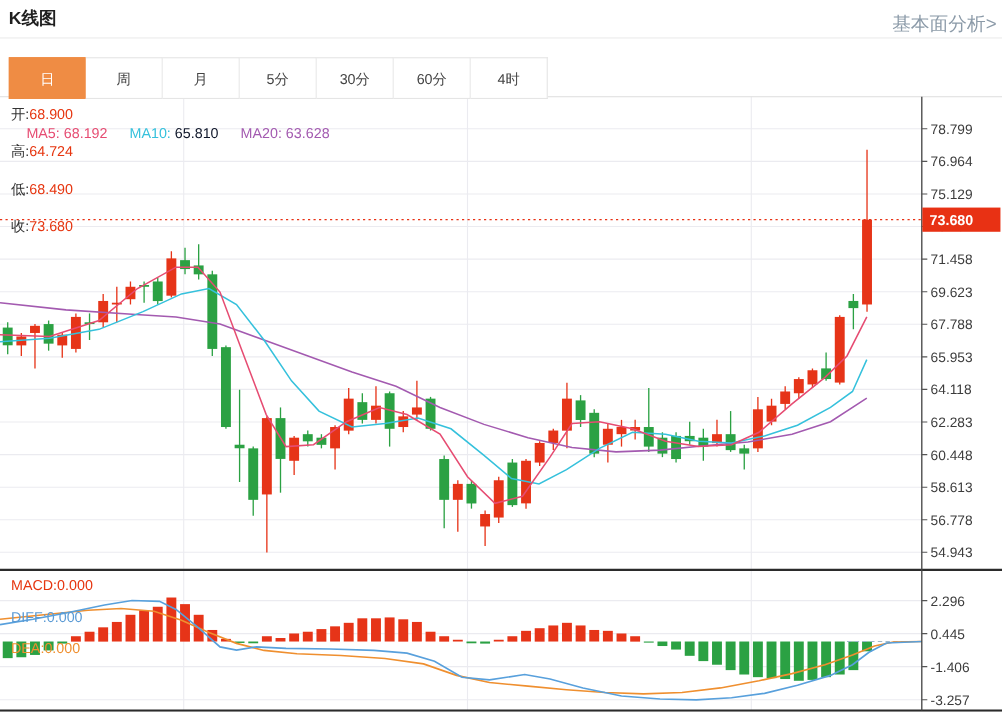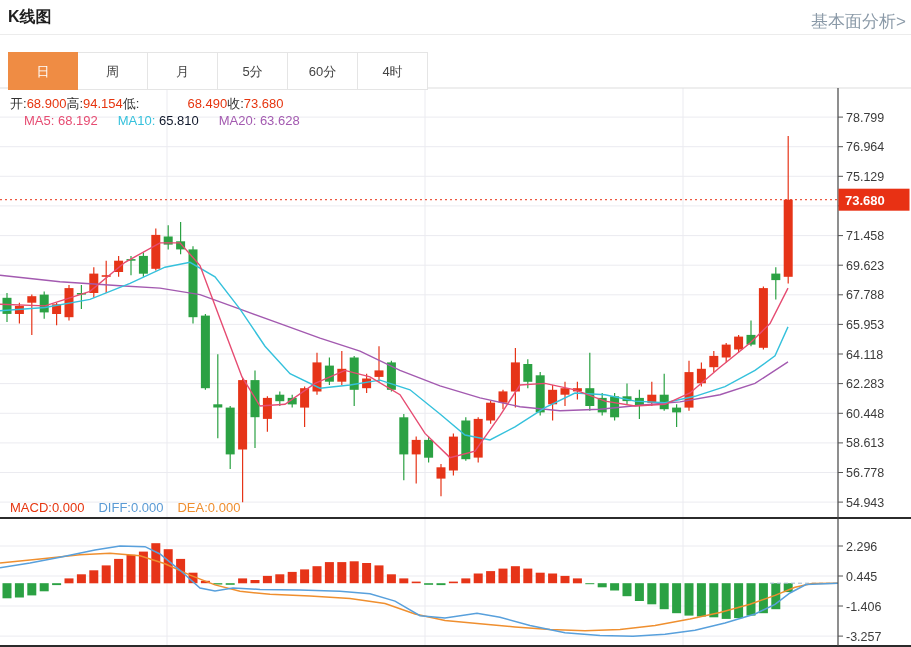--- a/index.html
+++ b/index.html
@@ -7,23 +7,23 @@
   #chart-svg{position:absolute;left:0;top:0;}
   .page-title{position:absolute;top:7px;left:8px;font-size:16px;font-weight:bold;color:#1f1f1f;}
   .top-divider{position:absolute;top:34px;left:0;width:911px;height:1px;background:#ececec;}
   .fund-link{position:absolute;top:10px;right:5px;font-size:17px;color:#8b9aa8;cursor:pointer;}
   .tabs{position:absolute;top:52px;left:8px;display:flex;}
   .tab{width:70px;height:38px;line-height:38px;text-align:center;font-size:13px;color:#444;
        background:#fff;border:1px solid #e5e5e5;border-left:none;box-sizing:border-box;cursor:pointer;}
   .tab:first-child{border-left:1px solid #e5e5e5;}
   .tab.active{background:#ef8c44;border-color:#ef8c44;color:#fff;}
   .legend-row{position:absolute;display:flex;font-size:13px;white-space:nowrap;}
-  #ohlc-row{top:95px;left:10px;}
+  #ohlc-row{top:95px;left:10px;gap:16px;flex-direction:column;}
   #ma-row{top:113px;left:24px;gap:20px;}
-  #macd-row{top:500px;left:10px;gap:14px;}
+  #macd-row{top:524px;left:10px;gap:14px;flex-direction:column;}
   .legend-item .lab{color:#333;}
   .legend-item .val{}
 </style>
 </head>
 <body>
 
 <svg id="chart-svg" width="911" height="647">
     <g>
       <line x1="0" y1="117.1" x2="838" y2="117.1" stroke="#ebebf0" stroke-width="1"></line>
       <line x1="0" y1="146.7" x2="838" y2="146.7" stroke="#ebebf0" stroke-width="1"></line>
@@ -317,27 +317,28 @@
 
 <div class="page-title">K线图</div>
 <div class="top-divider"></div>
 <div class="fund-link">基本面分析&gt;</div>
 
 <div class="tabs" id="tabs">
     <div class="tab active">日</div>
     <div class="tab">周</div>
     <div class="tab">月</div>
     <div class="tab">5分</div>
+    <div class="tab">30分</div>
     <div class="tab">60分</div>
     <div class="tab">4时</div>
   </div>
 <div class="legend-row" id="ohlc-row">
     <span class="legend-item"><span class="lab">开:</span><span class="val" style="color: rgb(230, 53, 15);">68.900</span></span>
-    <span class="legend-item"><span class="lab">高:</span><span class="val" style="color: rgb(230, 53, 15);">94.154</span></span>
-    <span class="legend-item"><span class="lab">低:</span><span class="val" style="color: rgb(230, 53, 15); margin-left: 48px;">68.490</span></span>
+    <span class="legend-item"><span class="lab">高:</span><span class="val" style="color: rgb(230, 53, 15);">64.724</span></span>
+    <span class="legend-item"><span class="lab">低:</span><span class="val" style="color: rgb(230, 53, 15);">68.490</span></span>
     <span class="legend-item"><span class="lab">收:</span><span class="val" style="color: rgb(230, 53, 15);">73.680</span></span>
   </div>
 <div class="legend-row" id="ma-row">
     <span class="legend-item"><span class="lab" style="color: rgb(230, 76, 114);">MA5: </span><span class="val" style="color: rgb(230, 76, 114);">68.192</span></span>
     <span class="legend-item"><span class="lab" style="color: rgb(53, 193, 220);">MA10: </span><span class="val" style="color: #0f172a;">65.810</span></span>
     <span class="legend-item"><span class="lab" style="color: rgb(163, 90, 176);">MA20: </span><span class="val" style="color: rgb(163, 90, 176);">63.628</span></span>
   </div>
 <div class="legend-row" id="macd-row">
     <span class="legend-item"><span class="lab" style="color: rgb(230, 53, 15);">MACD:</span><span class="val" style="color: rgb(230, 53, 15);">0.000</span></span>
     <span class="legend-item"><span class="lab" style="color: rgb(91, 155, 213);">DIFF:</span><span class="val" style="color: rgb(91, 155, 213);">0.000</span></span>

